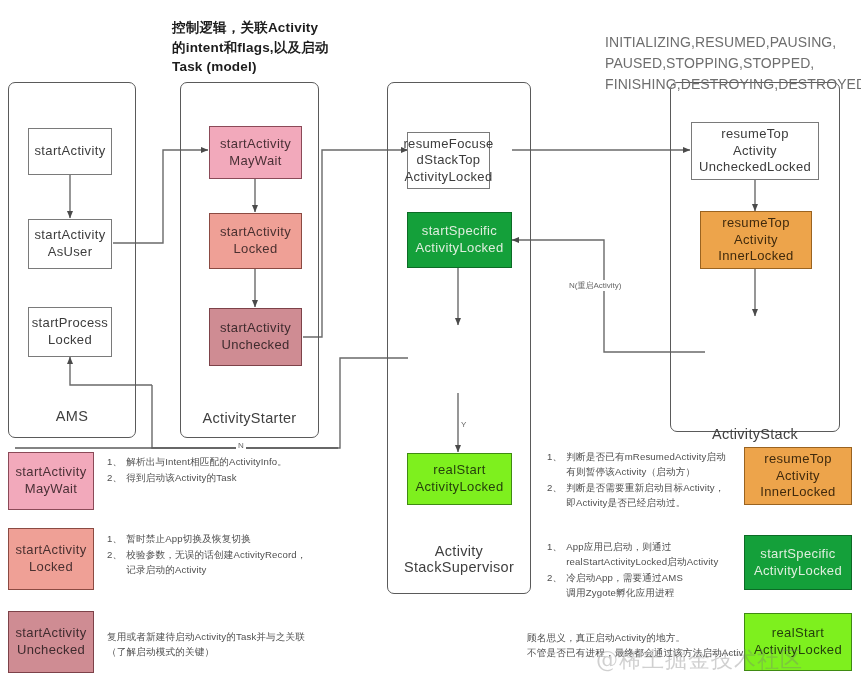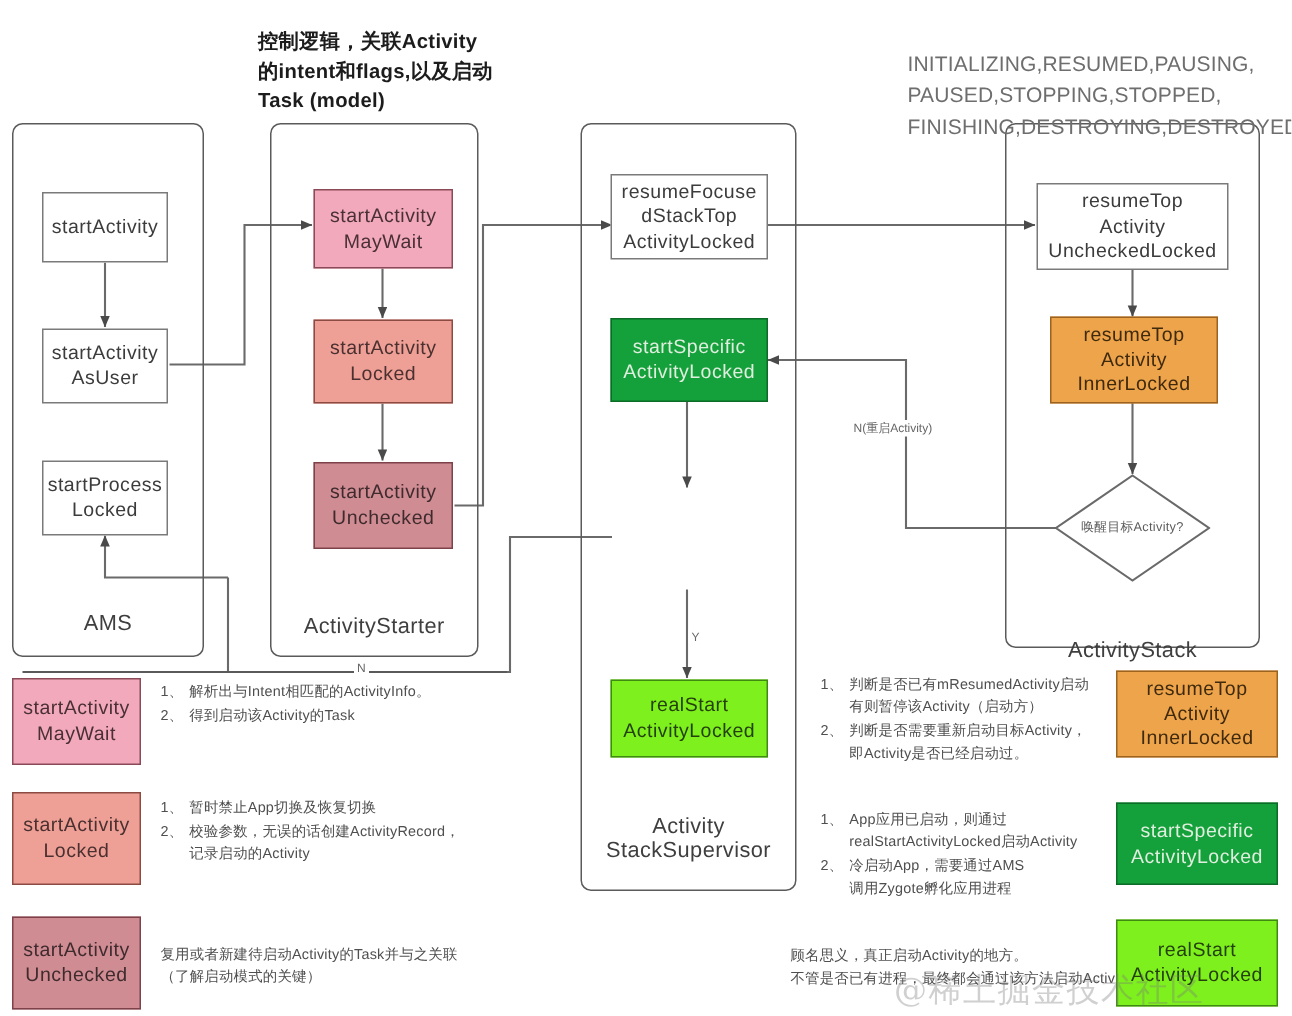--- a/index.html
+++ b/index.html
@@ -217,42 +217,36 @@
   <div class="node plain" style="left:28px; top:307px; width:84px; height:50px; white-space:pre-line;">startProcess
 Locked</div>
 
   <div class="node pink1" style="left:209px; top:126px; width:93px; height:53px; white-space:pre-line;">startActivity
 MayWait</div>
   <div class="node pink2" style="left:209px; top:213px; width:93px; height:56px; white-space:pre-line;">startActivity
 Locked</div>
   <div class="node pink3" style="left:209px; top:308px; width:93px; height:58px; white-space:pre-line;">startActivity
 Unchecked</div>
 
-  <div class="node plain" style="left:407px; top:116px; width:105px; height:57px; white-space:pre-line;">resumeFocuse
+  <div class="node plain" style="left:407px; top:132px; width:83px; height:57px; white-space:pre-line;">resumeFocuse
 dStackTop
 ActivityLocked</div>
   <div class="node green-dark" style="left:407px; top:212px; width:105px; height:56px; white-space:pre-line;">startSpecific
 ActivityLocked</div>
   <div class="node green-light" style="left:407px; top:453px; width:105px; height:52px; white-space:pre-line;">realStart
 ActivityLocked</div>
 
   <div class="node plain" style="left:691px; top:122px; width:128px; height:58px; white-space:pre-line;">resumeTop
 Activity
 UncheckedLocked</div>
   <div class="node orange" style="left:700px; top:211px; width:112px; height:58px; white-space:pre-line;">resumeTop
 Activity
 InnerLocked</div>
 
 
-  <div class="diamond-wrap" style="left:703px; top:316px; width:104px; height:72px;">
-    <svg class="diamond-shape" viewBox="0 0 104 72">
-      <polygon points="52,1 103,36 52,71 1,36" fill="#ffffff" stroke="#6a6a6a" stroke-width="1.4"></polygon>
-    </svg>
-    <div class="diamond-text" style="white-space:pre-line;">唤醒目标Activity?</div>
-  </div>
 
   <div class="edge-label" style="left:567px; top:280px;">N(重启Activity)</div>
   <div class="edge-label" style="left:459px; top:420px;">Y</div>
   <div class="edge-label" style="left:236px; top:441px;">N</div>
 
   <div>
     <div class="node pink1" style="left:8px; top:452px; width:86px; height:58px; white-space:pre-line;">startActivity
 MayWait</div>
     <div class="note" style="left:107px; top:455px; width:275px;">
       <ul class="note-ol">

